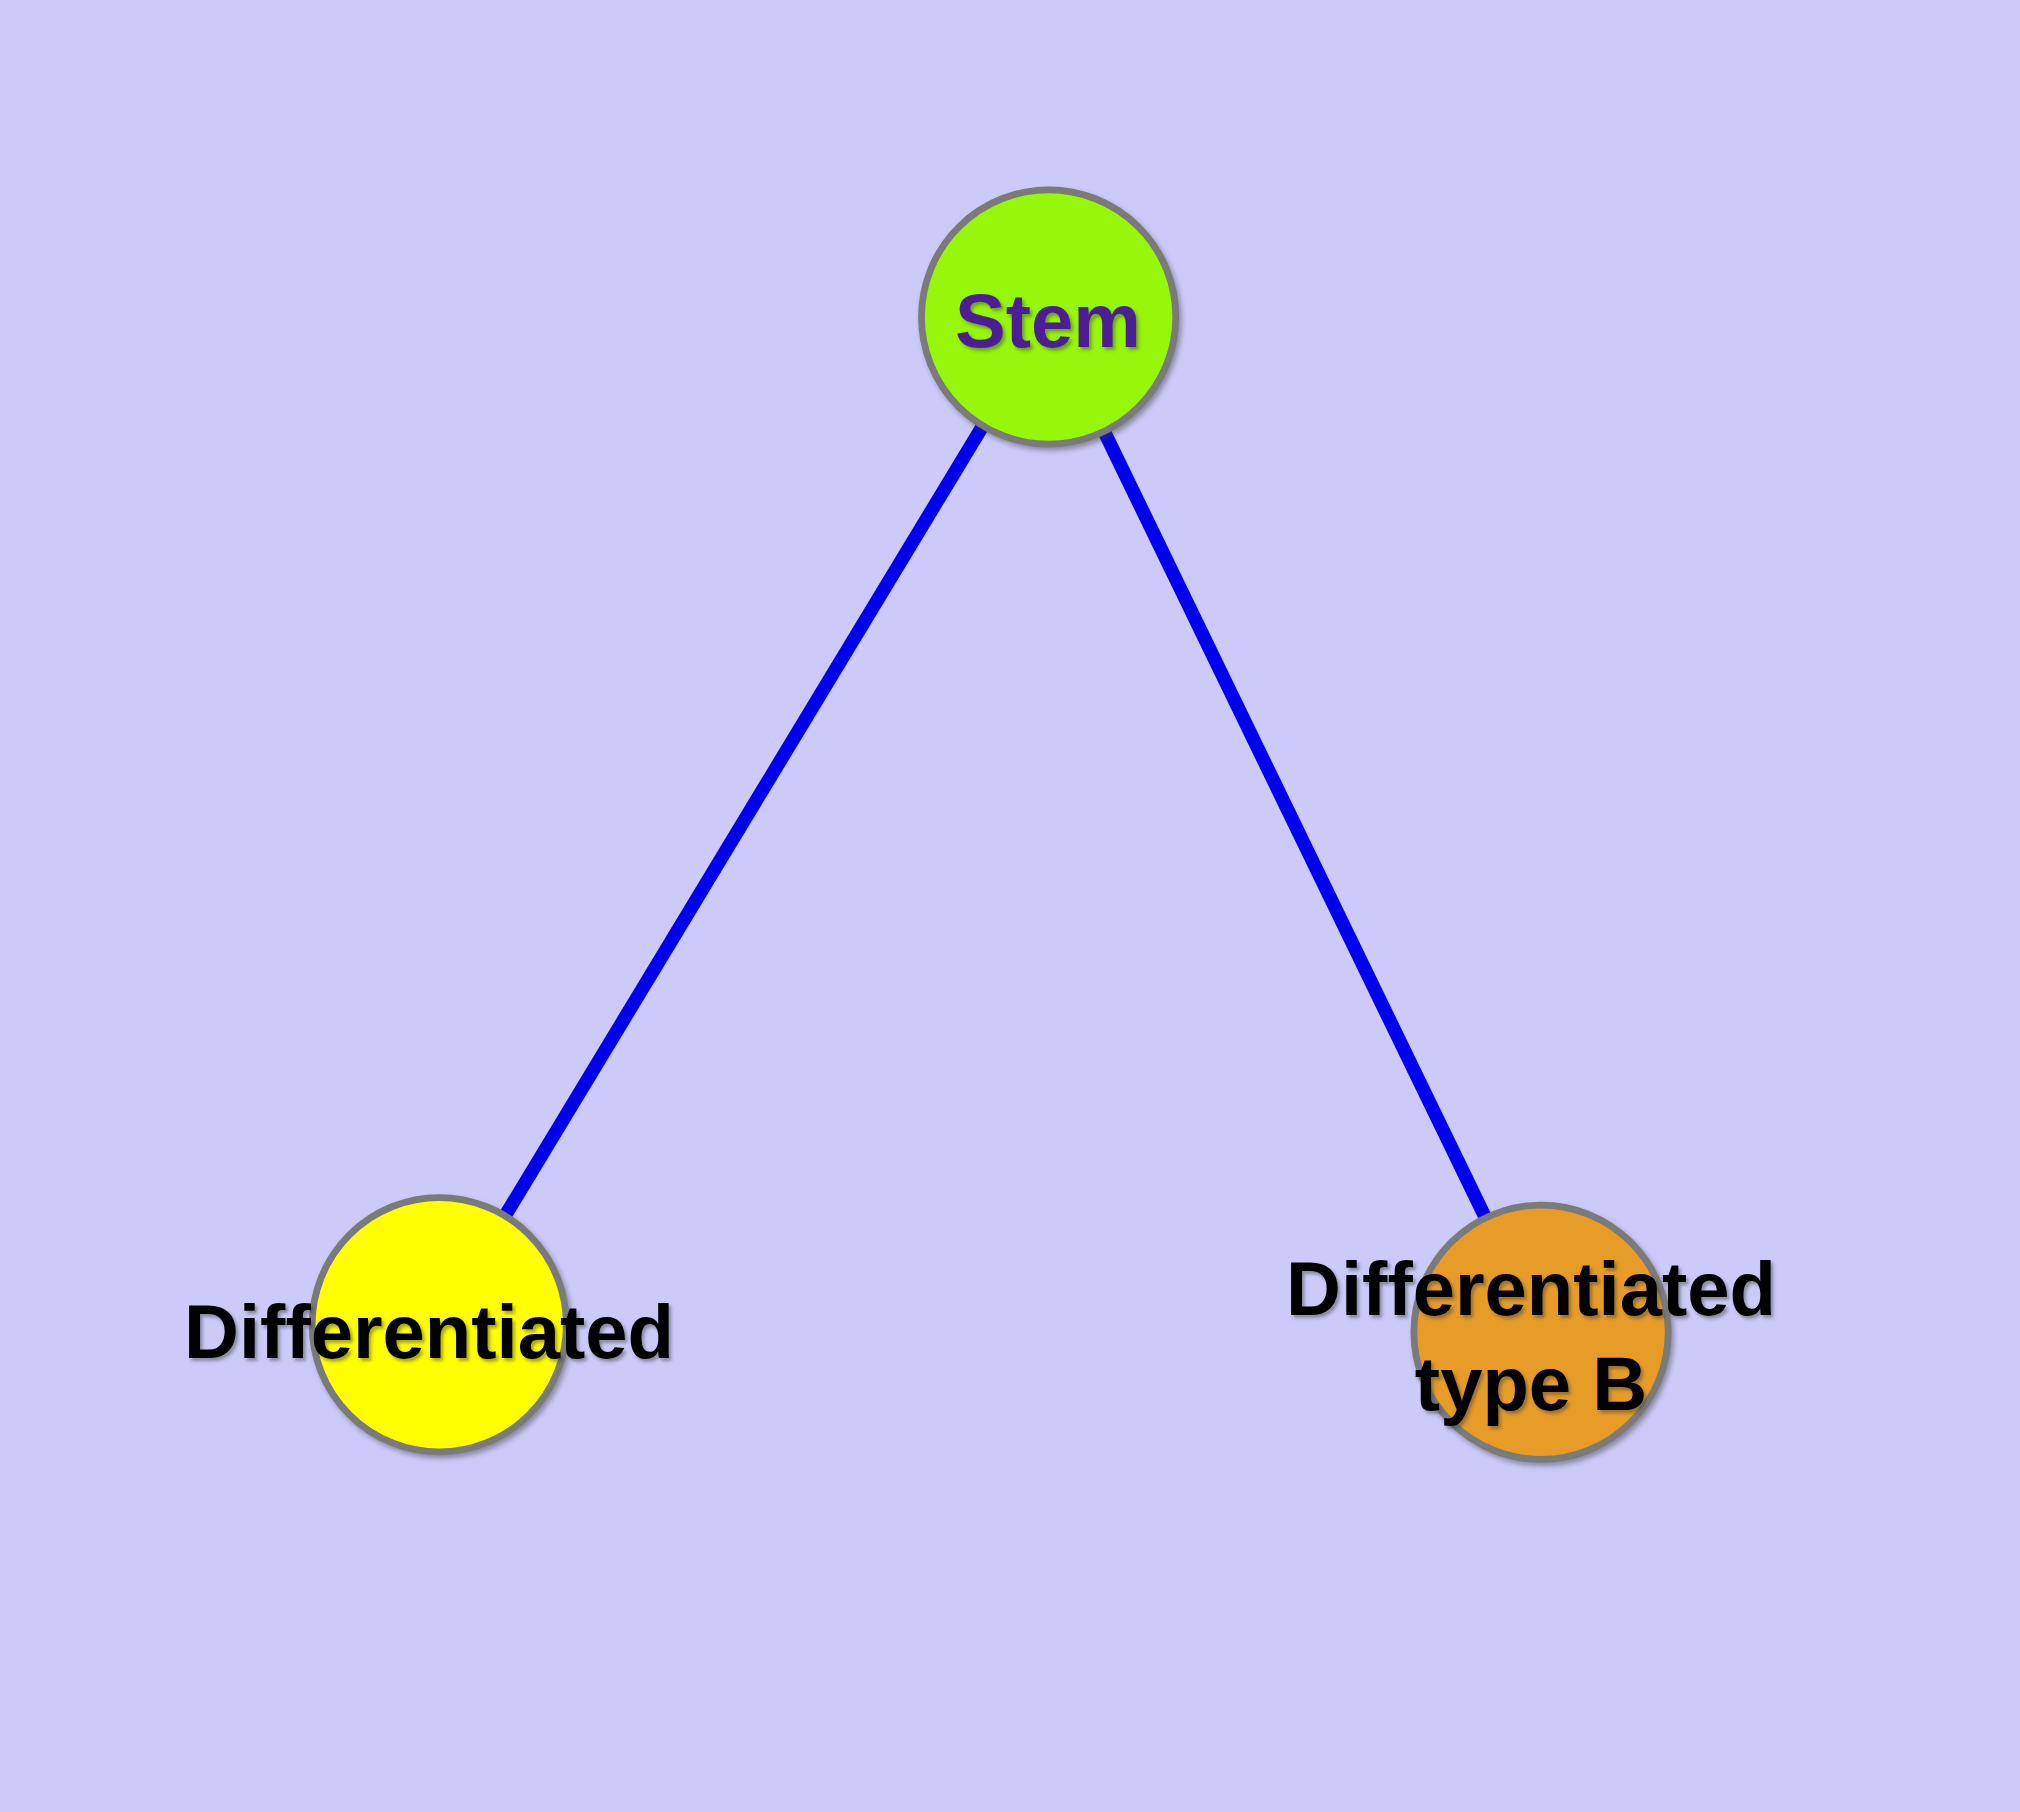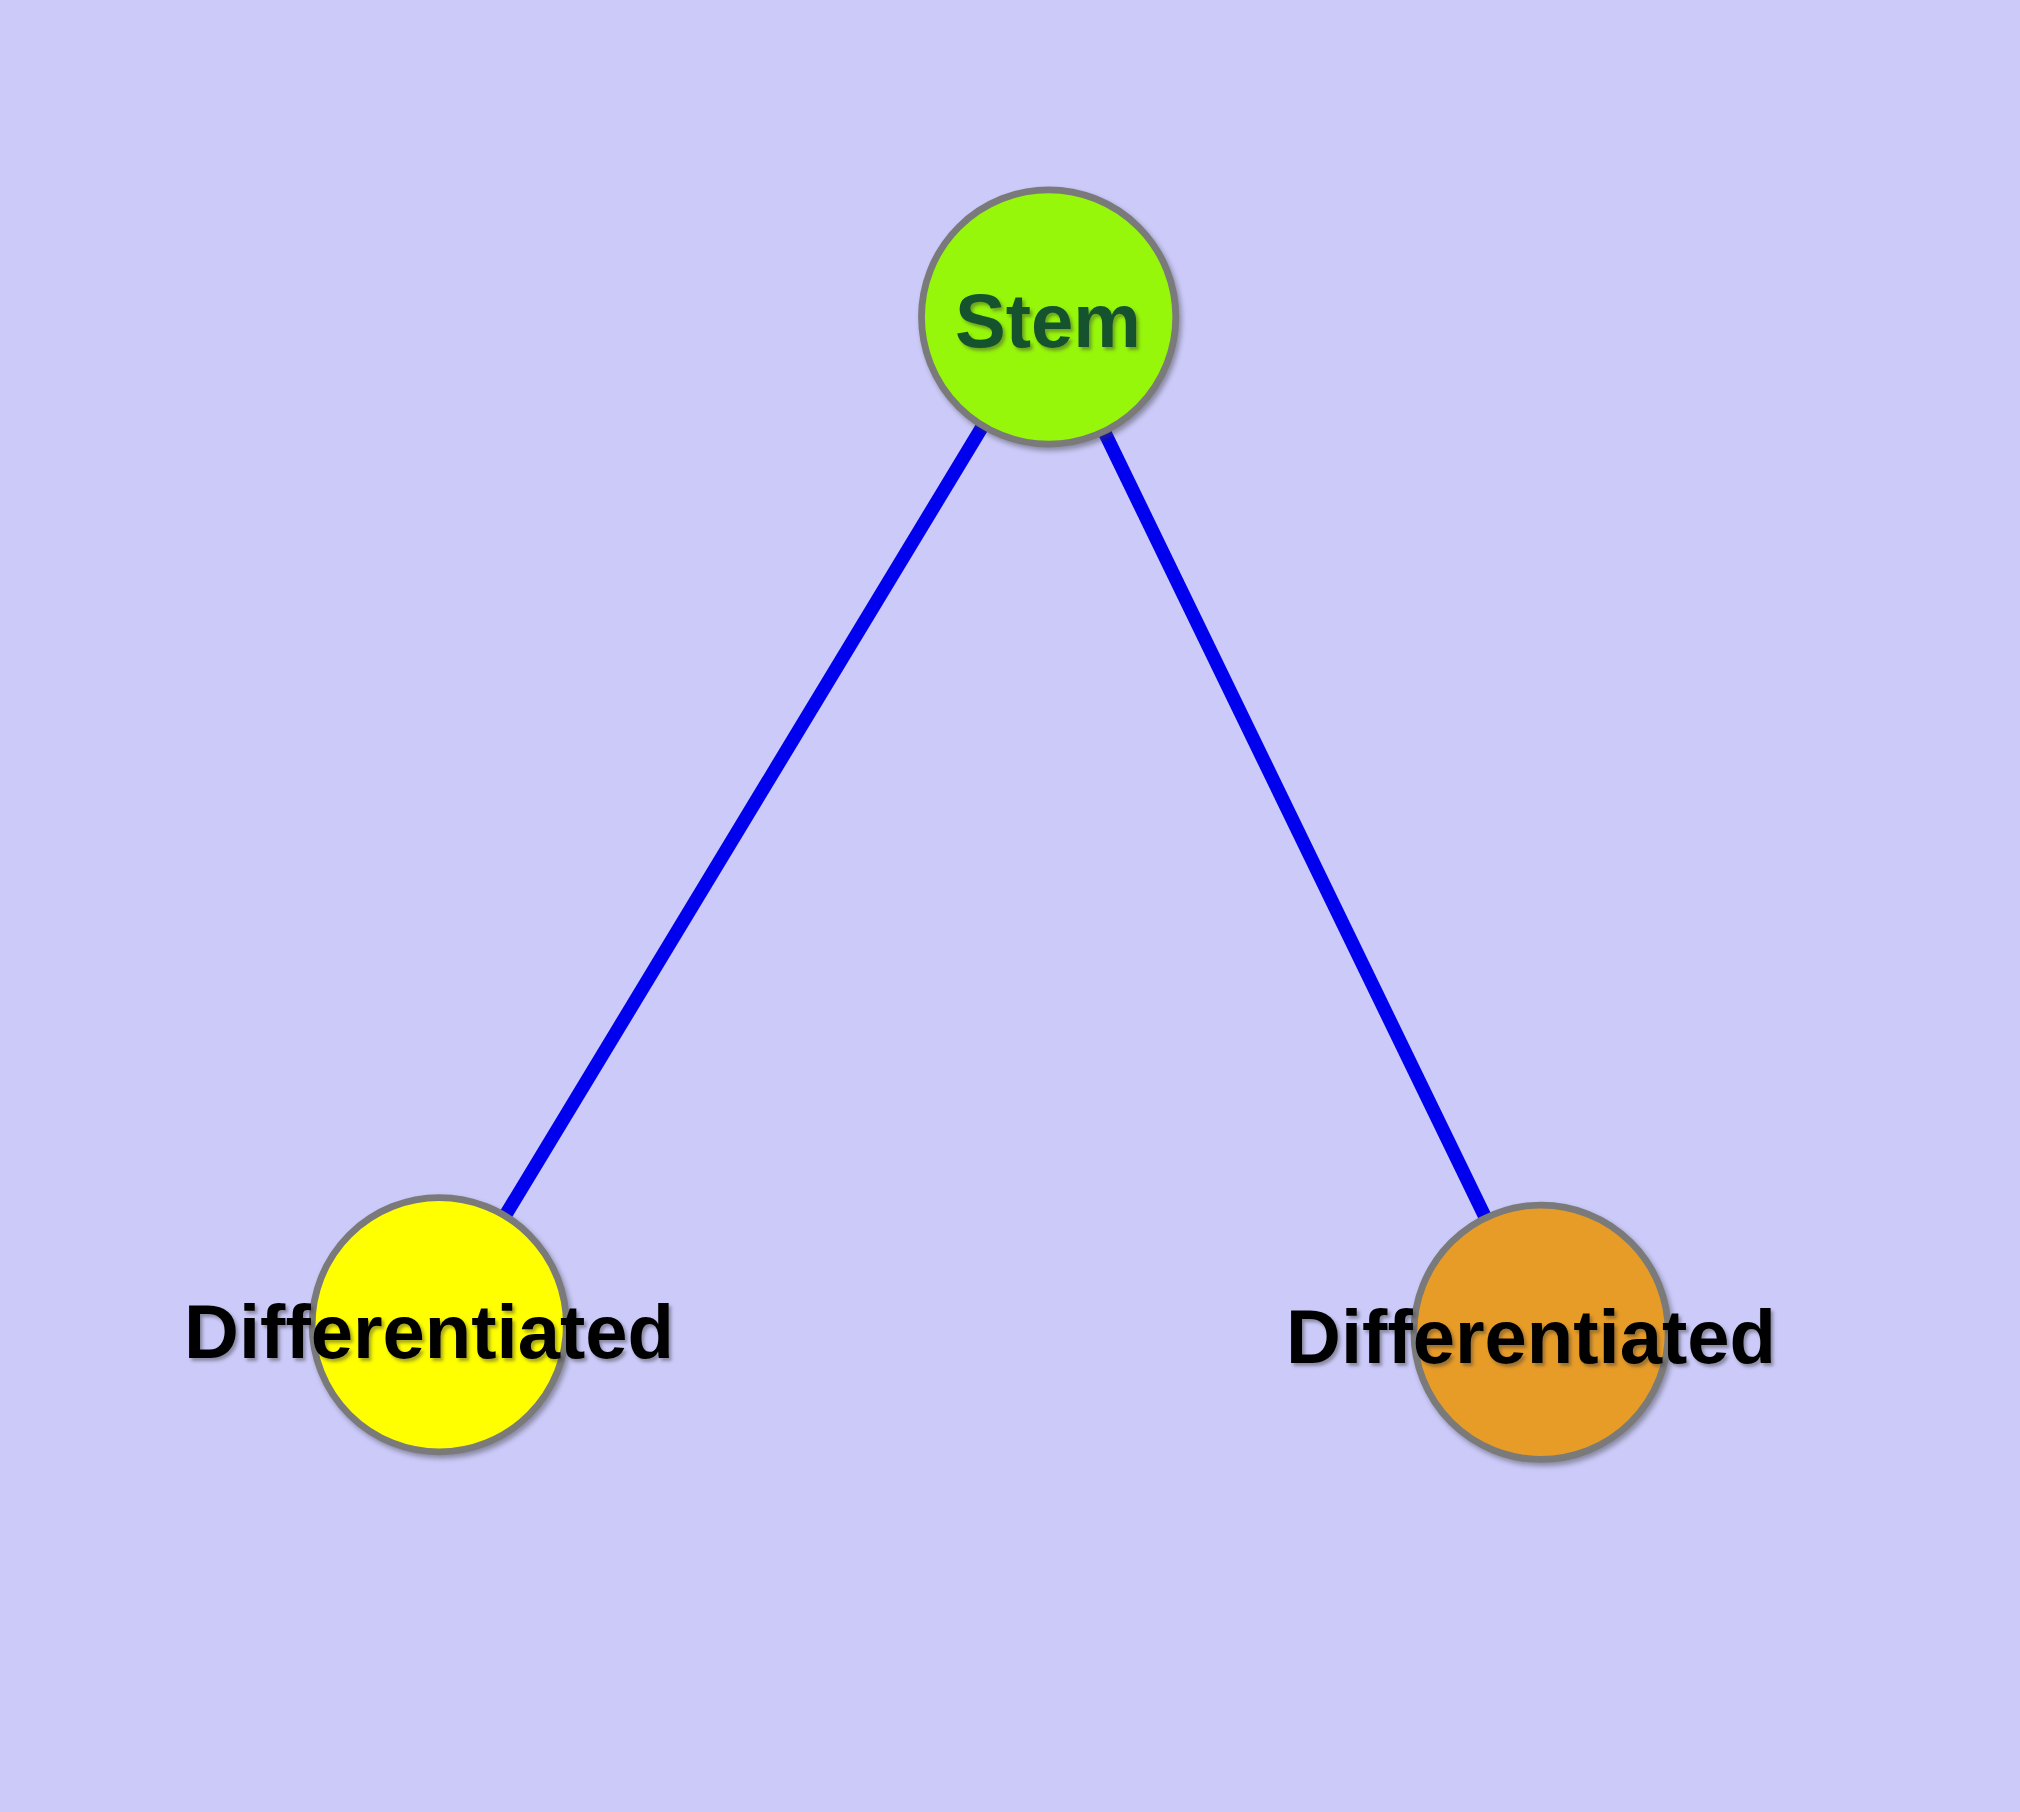--- a/index.html
+++ b/index.html
@@ -43,26 +43,27 @@
   <svg class="graph-svg" viewBox="0 0 2384 2138">
 
     <line x1="1237" y1="374" x2="518" y2="1563" stroke-width="16" stroke="#0000EE"></line>
     <line x1="1237" y1="374" x2="1818" y2="1572" stroke-width="16" stroke="#0000EE"></line>
 
     <circle cx="1237" cy="374" r="150" stroke-width="8" fill="#96F70A" stroke="#7A7A7A"></circle>
     <circle cx="518" cy="1563" r="150" stroke-width="8" fill="#FFFF00" stroke="#7A7A7A"></circle>
     <circle cx="1818" cy="1572" r="150" stroke-width="8" fill="#E89C28" stroke="#7A7A7A"></circle>
   </svg>
 
-  <div class="node-label" id="label-stem" style="color: #14532d;">
+  <div class="node-label" id="label-stem" style="color: #4c1d95;">
     <span>Stem</span>
   </div>
 
   <div class="node-label" id="label-a" style="color: rgb(0, 0, 0);">
     <span>Differentiated</span>
   </div>
 
   <div class="node-label" id="label-b" style="color: rgb(0, 0, 0);">
     <span>Differentiated</span>
+    <span>type B</span>
   </div>
 
 </div>
 
 
 </body></html>

